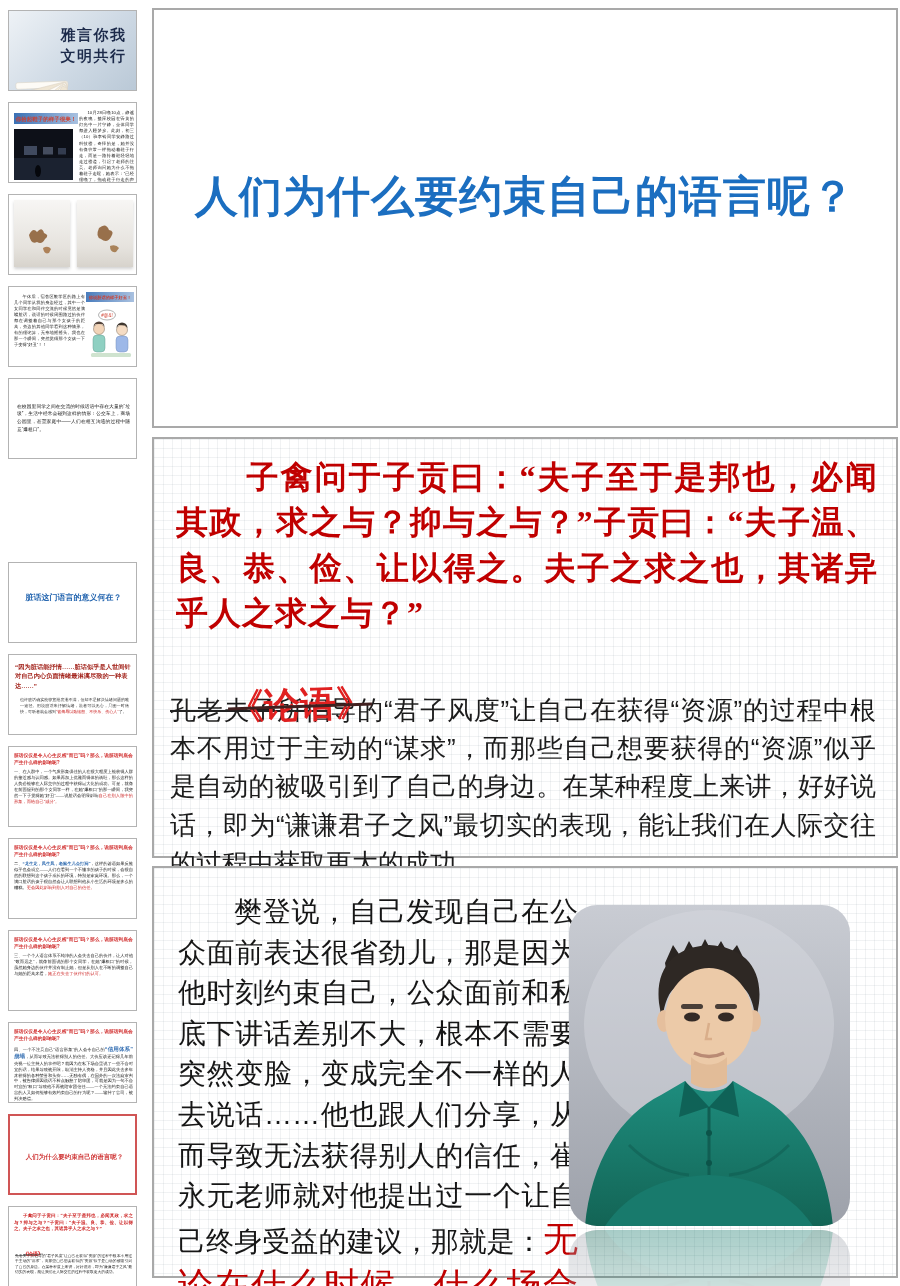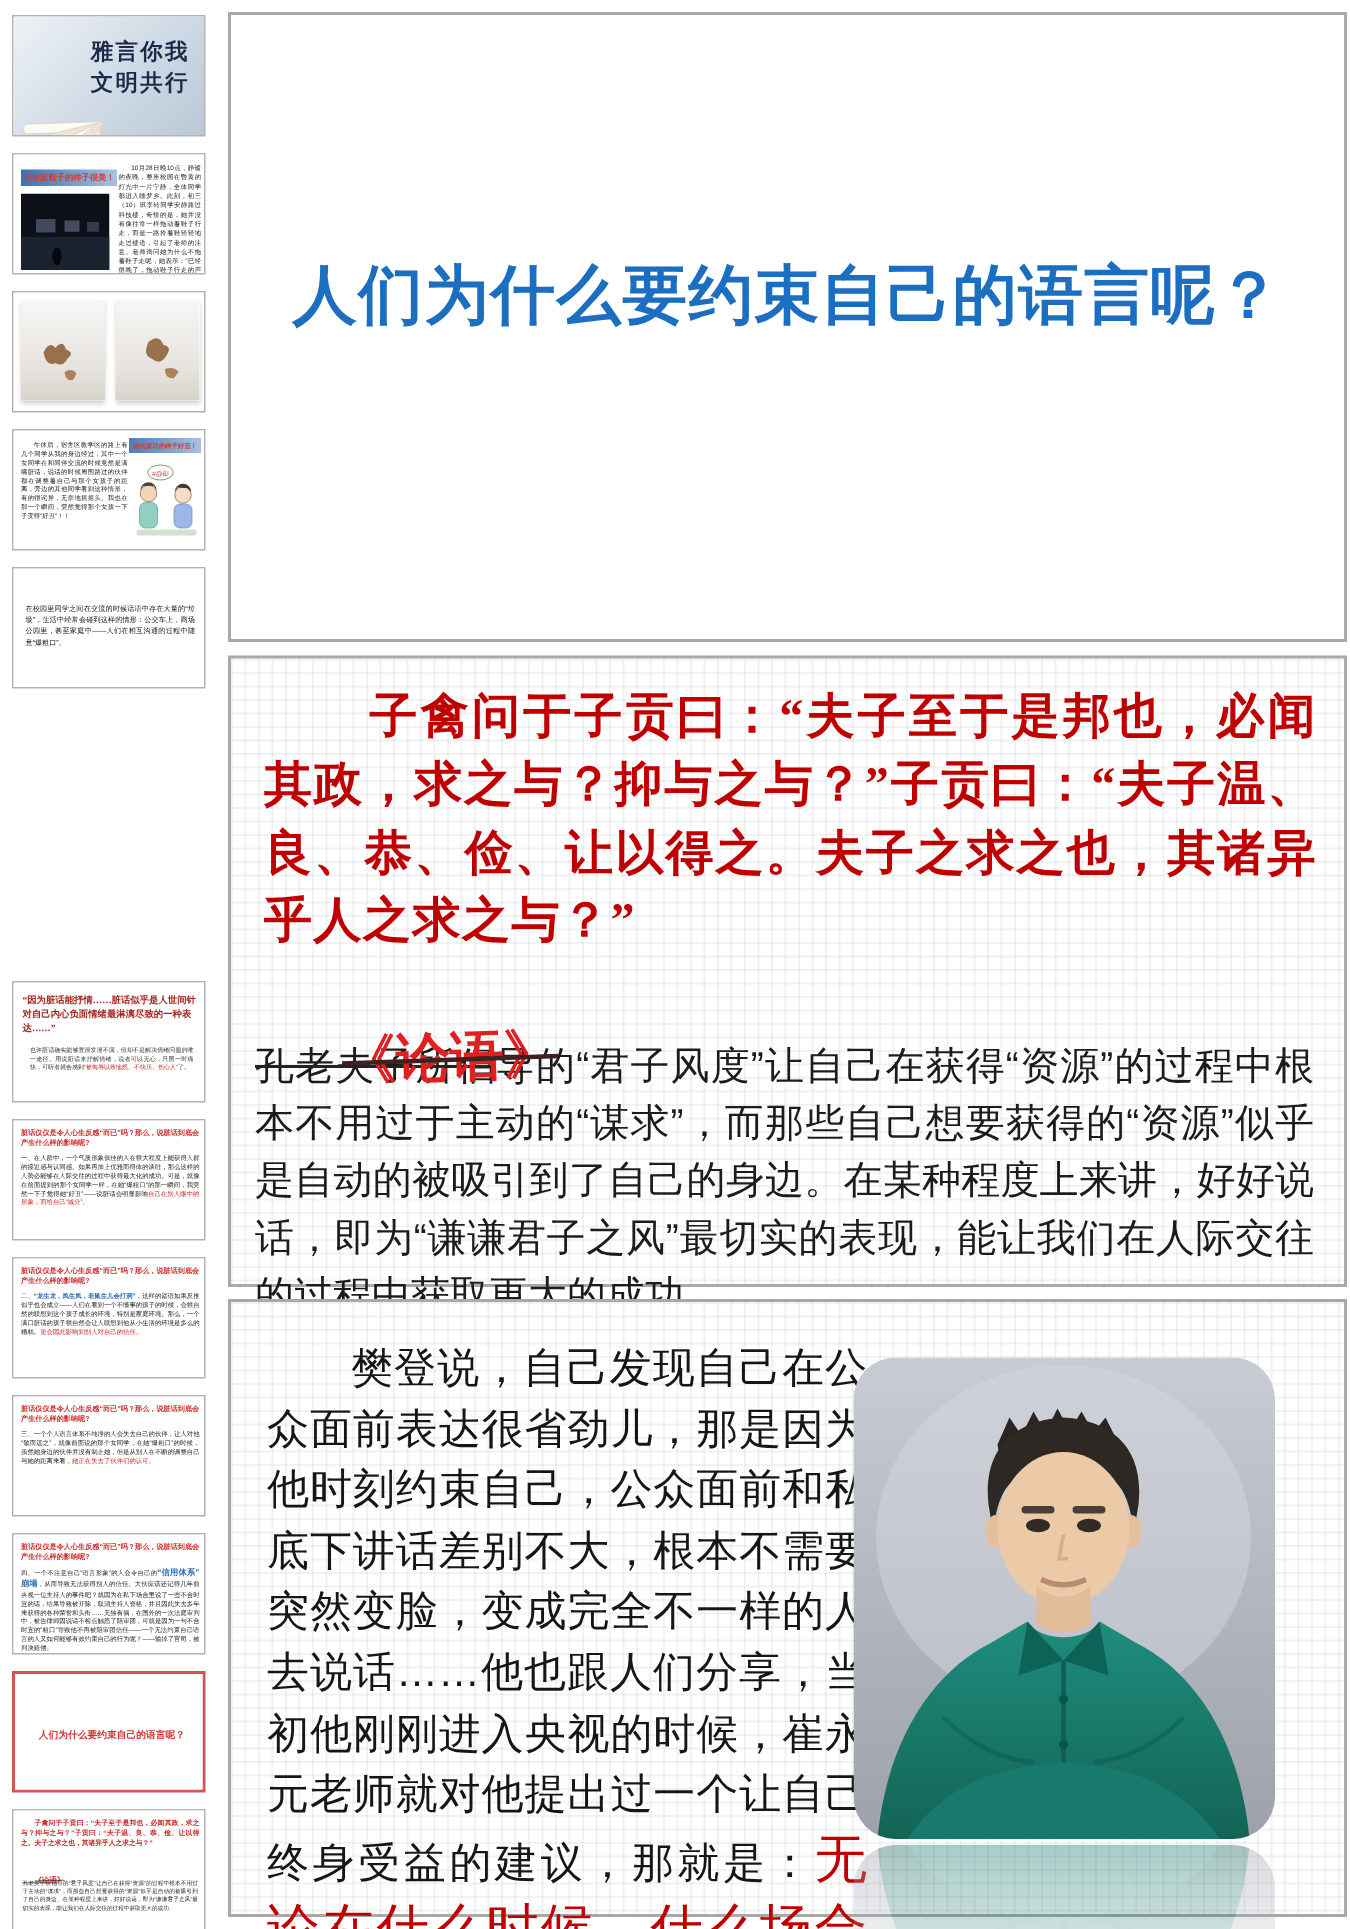--- a/index.html
+++ b/index.html
@@ -217,20 +217,25 @@
       </div>
     </div>
 
     <div class="thumb" style="top:378px">
       <div class="tin">
         <div class="t5-text">在校园里同学之间在交流的时候话语中存在大量的“垃圾”，生活中经常会碰到这样的情形：公交车上，商场公园里，甚至家庭中——人们在相互沟通的过程中随意“爆粗口”。</div>
       </div>
     </div>
 
 
+    <div class="thumb" style="top:562px">
+      <div class="tin">
+        <div class="t7-title">脏话这门语言的意义何在？</div>
+      </div>
+    </div>
 
     <div class="thumb" style="top:654px">
       <div class="tin">
         <div class="t8-quote">“因为脏话能抒情……脏话似乎是人世间针对自己内心负面情绪最淋漓尽致的一种表达……”</div>
         <div class="t8-body">
           <span>也许脏话确实能够宣泄发泄不满，但却不是解决情绪问题的唯一途径。用说脏话来抒解情绪，说者可以无心，只图一时痛快，可听者就会感到</span><span class="sp-red">“被侮辱以致恼怒、不快乐、伤心人”</span><span>了。</span>
         </div>
       </div>
     </div>
 
@@ -297,21 +302,21 @@
     <div class="page grid" id="pageB">
       <div class="bquote">子禽问于子贡曰：“夫子至于是邦也，必闻其政，求之与？抑与之与？”子贡曰：“夫子温、良、恭、俭、让以得之。夫子之求之也，其诸异乎人之求之与？”</div>
       <div class="bpara">
         <span class="note">《论语》</span>
         <span class="strike">孔老夫子所倡</span><span>导的“君子风度”让自己在获得“资源”的过程中根本不用过于主动的“谋求”，而那些自己想要获得的“资源”似乎是自动的被吸引到了自己的身边。在某种程度上来讲，好好说话，即为“谦谦君子之风”最切实的表现，能让我们在人际交往的过程中获取更大的成功。</span>
       </div>
     </div>
 
     <div class="page grid" id="pageC">
       <div class="ctext">
-        <span>樊登说，自己发现自己在公众面前表达很省劲儿，那是因为他时刻约束自己，公众面前和私底下讲话差别不大，根本不需要突然变脸，变成完全不一样的人去说话……他也跟人们分享，当初他刚刚进入央视的时候，崔永元老师就对他提出过一个让自己终身受益的建议，那就是：</span><span class="cred">无论在什么时候、什么场合都不要说脏话！</span>
+        <span>樊登说，自己发现自己在公众面前表达很省劲儿，那是因为他时刻约束自己，公众面前和私底下讲话差别不大，根本不需要突然变脸，变成完全不一样的人去说话……他也跟人们分享，从而导致无法获得别人的信任，崔永元老师就对他提出过一个让自己终身受益的建议，那就是：</span><span class="cred">无论在什么时候、什么场合都不要说脏话！</span>
       </div>
       <div class="photo">
         <svg width="281" height="321" viewBox="0 0 281 321">
           <defs>
             <linearGradient id="bgGrad" x1="0" y1="0" x2="0" y2="1">
               <stop offset="0" stop-color="#c9ccd3"></stop>
                 <stop offset="1" stop-color="#9da1aa"></stop>
             </linearGradient>
             <linearGradient id="tealGrad" x1="0" y1="0" x2="0" y2="1">
               <stop offset="0" stop-color="#1e8d7e"></stop>

